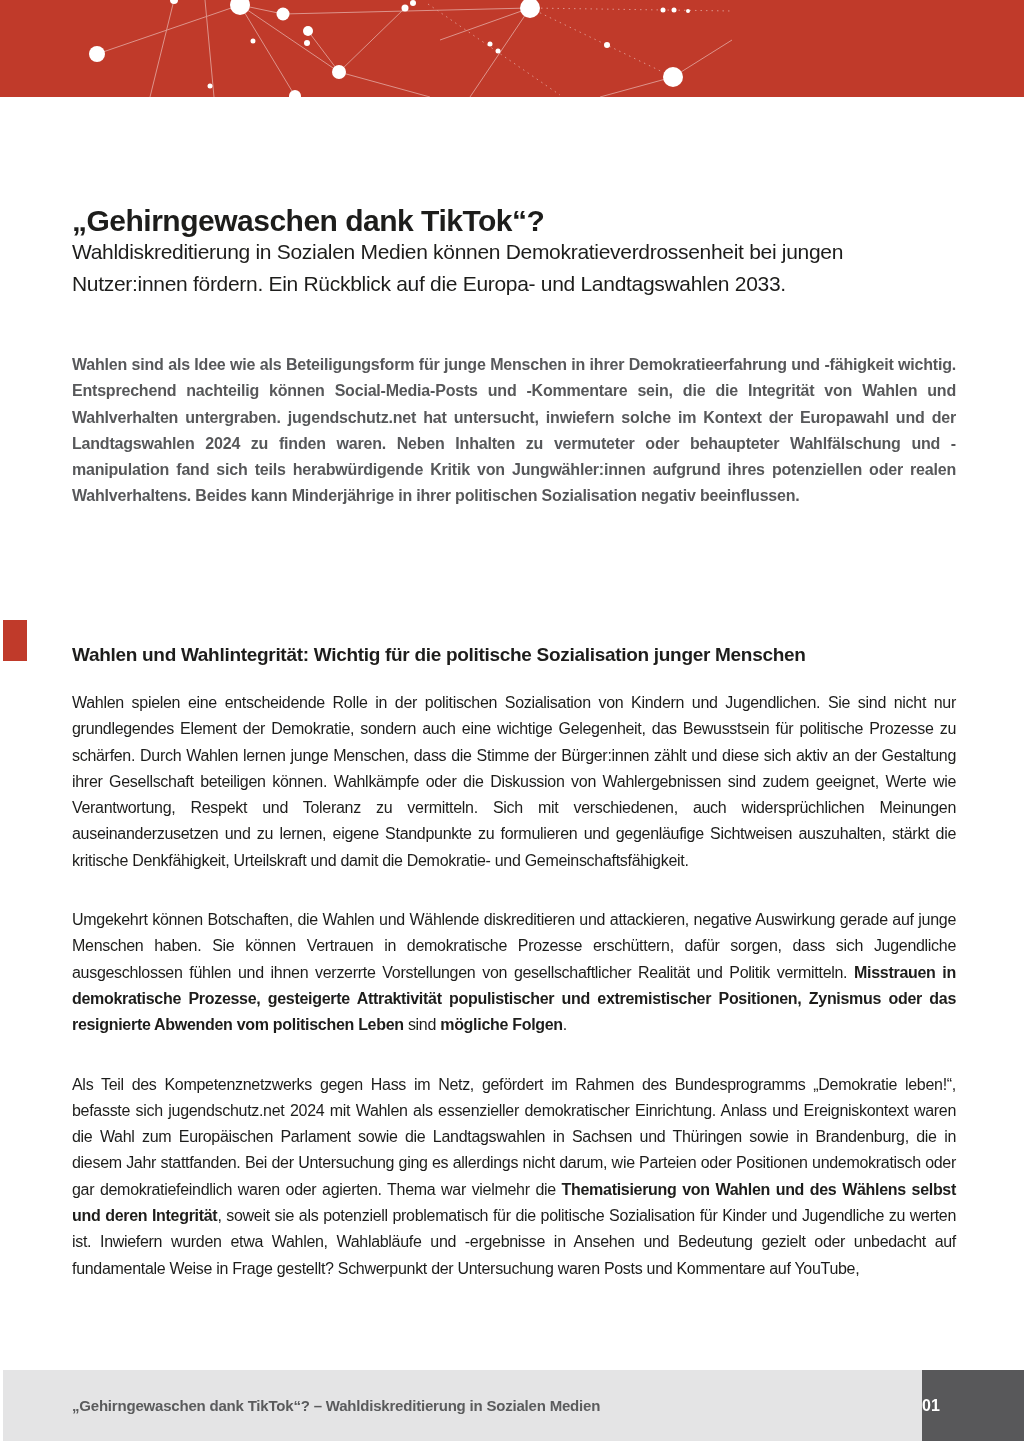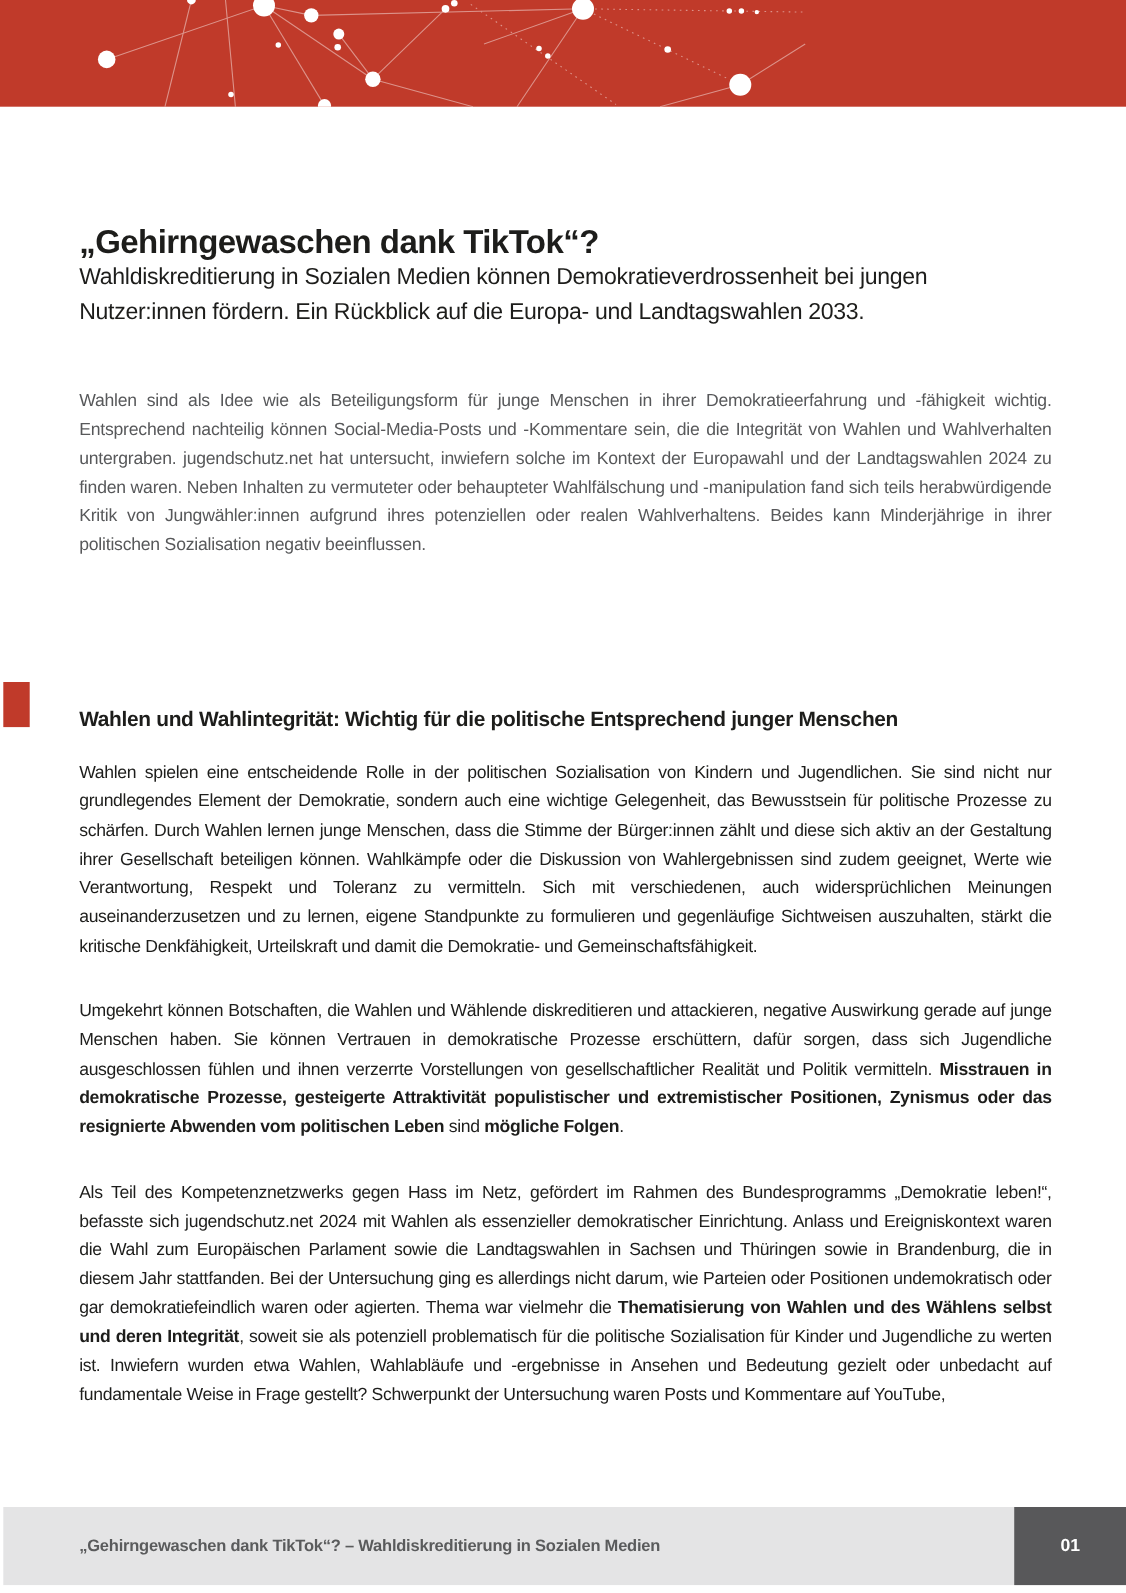--- a/index.html
+++ b/index.html
@@ -36,21 +36,21 @@
     font-size: 21px;
     line-height: 32px;
     letter-spacing: -0.3px;
     color: #1d1d1b;
   }
   .lead {
     position: absolute;
     left: 72px; top: 352px;
     width: 884px;
     font-size: 16px;
-    font-weight: normal;
+    font-weight: bold;
     line-height: 26.3px;
     letter-spacing: -0.2px;
     color: #57585a;
     text-align: justify;
     hyphens: auto;
   }
   .section-marker {
     position: absolute;
     left: 3px; top: 620px;
     width: 24px; height: 41px;
@@ -93,21 +93,21 @@
     letter-spacing: -0.2px;
     color: #5a5b5c;
   }
   .page-num-box {
     position: absolute;
     left: 922px; top: 1370px;
     width: 102px; height: 71px;
     background: #58585a;
     display: flex;
     align-items: center;
-    justify-content: center;
+    justify-content: flex-start;
   }
   .page-num {
     color: #ffffff;
     font-size: 16px;
     font-weight: bold;
   }
 </style>
 </head>
 <body>
 
@@ -160,21 +160,21 @@
   </div>
 
   <h1 class="doc-title">„Gehirngewaschen dank TikTok“?</h1>
 
   <div class="doc-subtitle">Wahldiskreditierung in Sozialen Medien können Demokratieverdrossenheit bei jungen Nutzer:innen fördern. Ein Rückblick auf die Europa- und Landtagswahlen 2033.</div>
 
   <div class="lead">Wahlen sind als Idee wie als Beteiligungsform für junge Menschen in ihrer Demokratieerfahrung und -fähigkeit wichtig. Entsprechend nachteilig können Social-Media-Posts und -Kommentare sein, die die Integrität von Wahlen und Wahlverhalten untergraben. jugendschutz.net hat untersucht, inwiefern solche im Kontext der Europawahl und der Landtagswahlen 2024 zu finden waren. Neben Inhalten zu vermuteter oder behaupteter Wahlfälschung und -manipulation fand sich teils herabwürdigende Kritik von Jungwähler:innen aufgrund ihres potenziellen oder realen Wahlverhaltens. Beides kann Minderjährige in ihrer politischen Sozialisation negativ beeinflussen.</div>
 
   <div class="section-marker"></div>
 
-  <h2 class="section-heading">Wahlen und Wahlintegrität: Wichtig für die politische Entsprechend junger Menschen</h2>
+  <h2 class="section-heading">Wahlen und Wahlintegrität: Wichtig für die politische Sozialisation junger Menschen</h2>
 
   <div class="body-copy">
     <p><span>Wahlen spielen eine entscheidende Rolle in der politischen Sozialisation von Kindern und Jugendlichen. Sie sind nicht nur grundlegendes Element der Demokratie, sondern auch eine wichtige Gelegenheit, das Bewusstsein für politische Prozesse zu schärfen. Durch Wahlen lernen junge Menschen, dass die Stimme der Bürger:innen zählt und diese sich aktiv an der Gestaltung ihrer Gesellschaft beteiligen können. Wahlkämpfe oder die Diskussion von Wahlergebnissen sind zudem geeignet, Werte wie Verantwortung, Respekt und Toleranz zu vermitteln. Sich mit verschiedenen, auch widersprüchlichen Meinungen auseinanderzusetzen und zu lernen, eigene Standpunkte zu formulieren und gegenläufige Sichtweisen auszuhalten, stärkt die kritische Denkfähigkeit, Urteilskraft und damit die Demokratie- und Gemeinschaftsfähigkeit.</span></p>
     <p><span>Umgekehrt können Botschaften, die Wahlen und Wählende diskreditieren und attackieren, negative Auswirkung gerade auf junge Menschen haben. Sie können Vertrauen in demokratische Prozesse erschüttern, dafür sorgen, dass sich Jugendliche ausgeschlossen fühlen und ihnen verzerrte Vorstellungen von gesellschaftlicher Realität und Politik vermitteln. </span><span class="b">Misstrauen in demokratische Prozesse, gesteigerte Attraktivität populistischer und extremistischer Positionen, Zynismus oder das resignierte Abwenden vom politischen Leben</span><span> sind </span><span class="b">mögliche Folgen</span><span>.</span></p>
     <p><span>Als Teil des Kompetenznetzwerks gegen Hass im Netz, gefördert im Rahmen des Bundesprogramms „Demokratie leben!“, befasste sich jugendschutz.net 2024 mit Wahlen als essenzieller demokratischer Einrichtung. Anlass und Ereigniskontext waren die Wahl zum Europäischen Parlament sowie die Landtagswahlen in Sachsen und Thüringen sowie in Brandenburg, die in diesem Jahr stattfanden. Bei der Untersuchung ging es allerdings nicht darum, wie Parteien oder Positionen undemokratisch oder gar demokratiefeindlich waren oder agierten. Thema war vielmehr die </span><span class="b">Thematisierung von Wahlen und des Wählens selbst und deren Integrität</span><span>, soweit sie als potenziell problematisch für die politische Sozialisation für Kinder und Jugendliche zu werten ist. Inwiefern wurden etwa Wahlen, Wahlabläufe und -ergebnisse in Ansehen und Bedeutung gezielt oder unbedacht auf fundamentale Weise in Frage gestellt? Schwerpunkt der Untersuchung waren Posts und Kommentare auf YouTube,</span></p>
   </div>
 
   <div class="footer-bar">
     <span class="footer-label">„Gehirngewaschen dank TikTok“? – Wahldiskreditierung in Sozialen Medien</span>
   </div>

